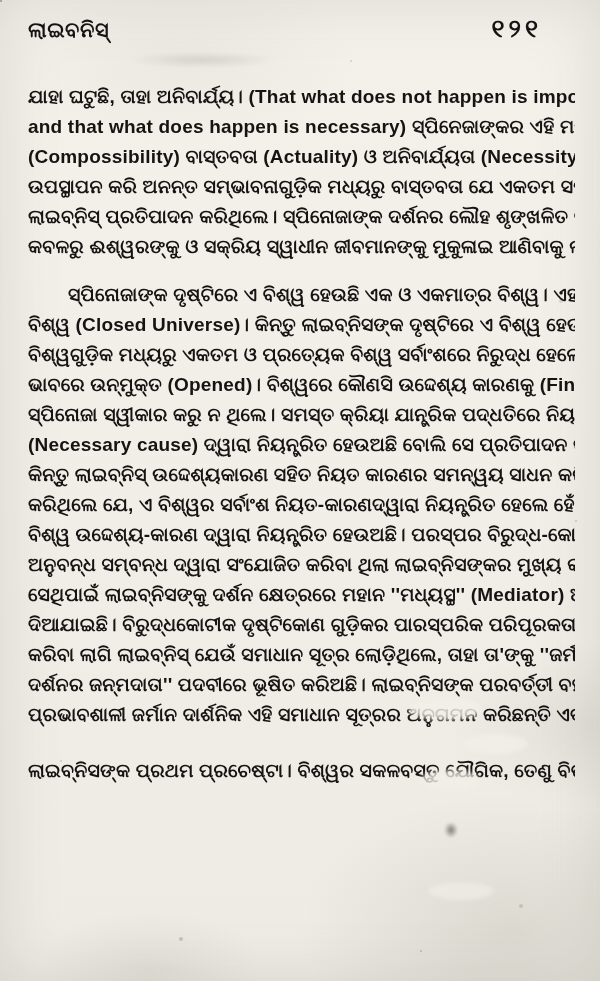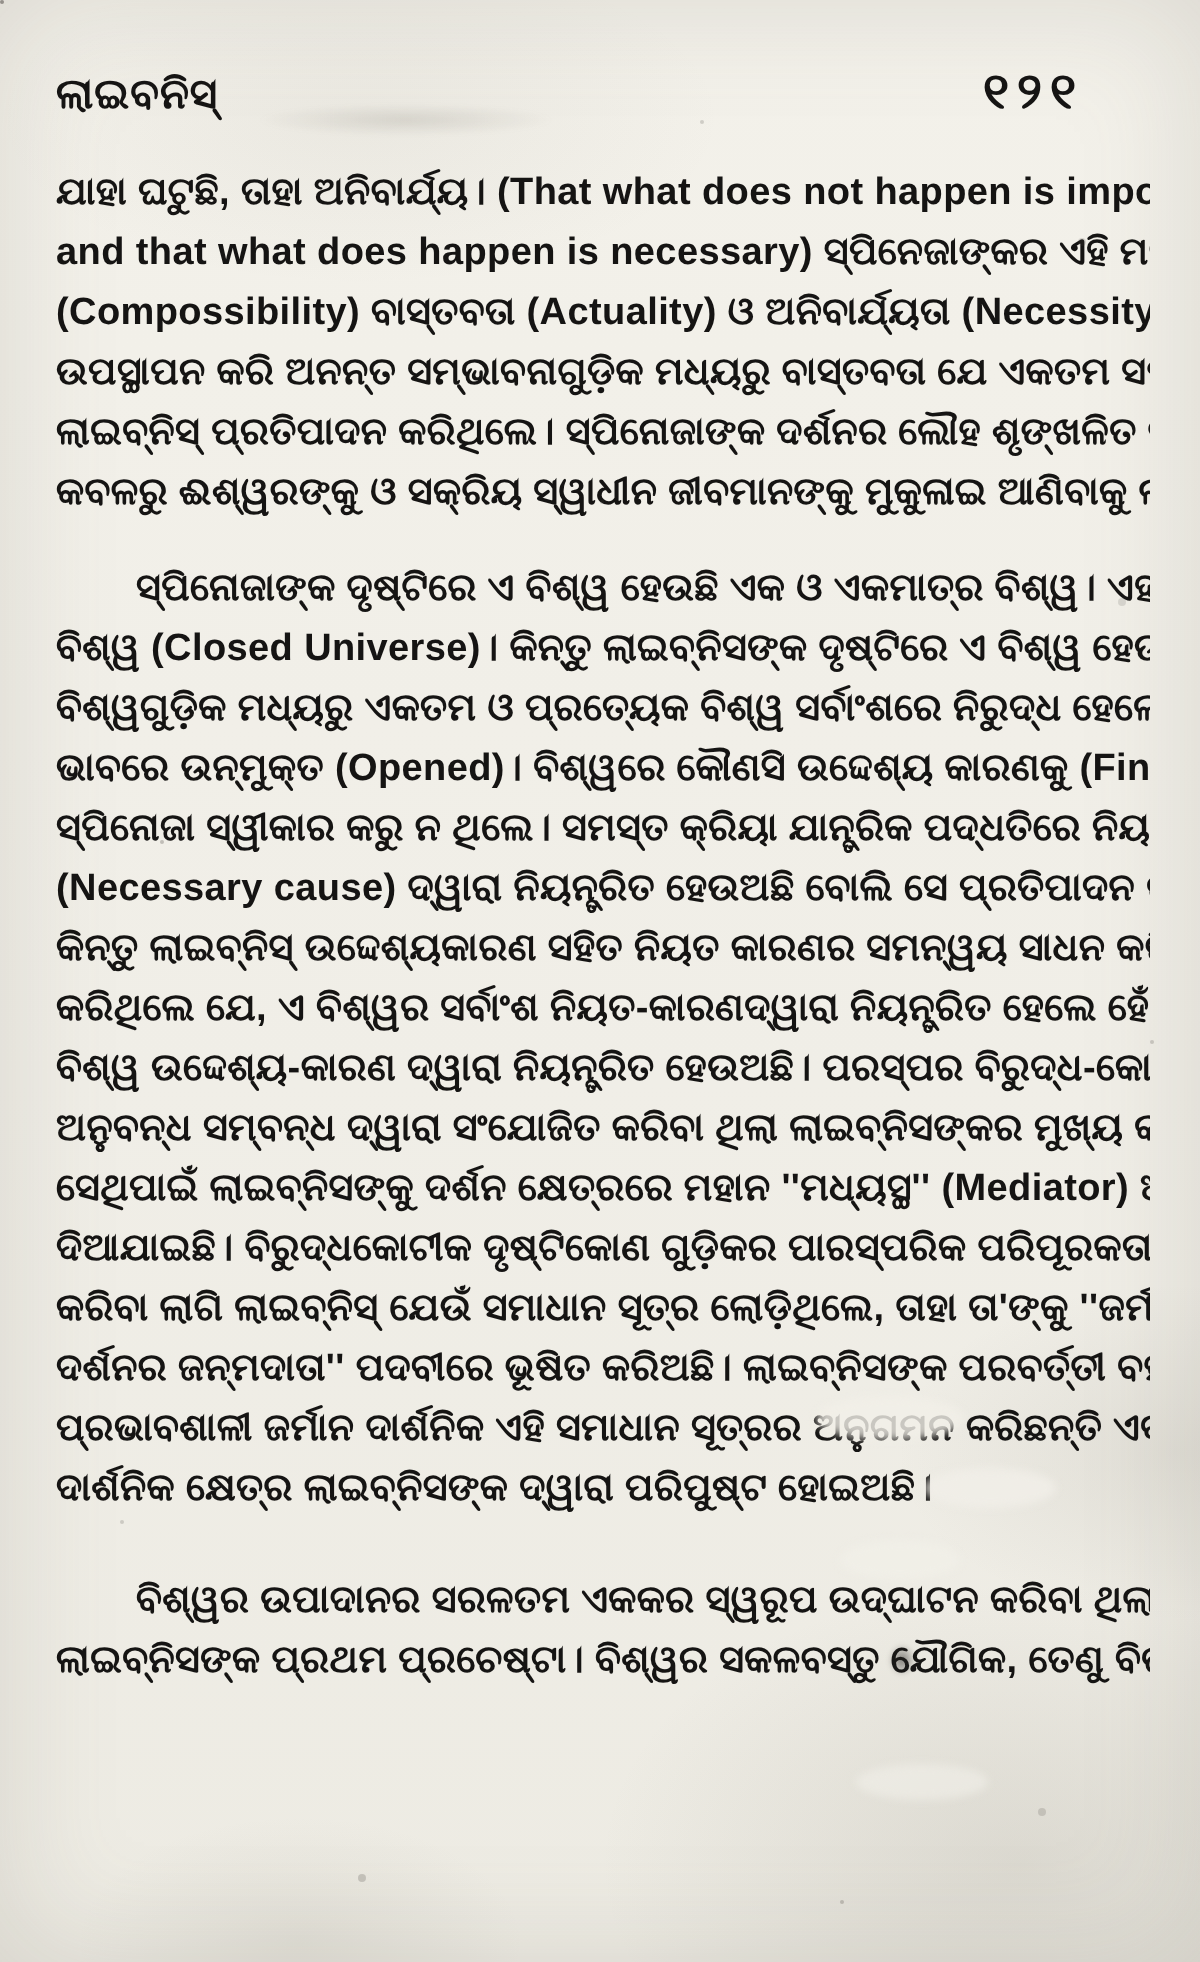--- a/index.html
+++ b/index.html
@@ -18,21 +18,21 @@
       radial-gradient(ellipse 200px 120px at 98% 74%, rgba(125,120,108,0.12), rgba(125,120,108,0) 70%),
       radial-gradient(ellipse 160px 90px at 25% 99%, rgba(125,120,108,0.10), rgba(125,120,108,0) 70%),
       radial-gradient(ellipse 260px 120px at 30% 6%, rgba(125,120,108,0.07), rgba(125,120,108,0) 70%),
       linear-gradient(180deg, #f3f1ea 0%, #f0eee7 55%, #edebe3 100%);
     box-shadow: inset 0 0 60px rgba(110,105,95,0.18);
     font-family: "Liberation Sans", "DejaVu Sans", sans-serif;
     color: #151413;
   }
   .header {
     position: absolute;
-    top: 32px;
+    top: 14px;
     left: 28px;
     right: 30px;
     display: flex;
     justify-content: space-between;
     align-items: baseline;
   }
   .running-title {
     font-size: 21px;
     font-weight: bold;
     letter-spacing: 0.5px;
@@ -142,24 +142,22 @@
         <div class="text-line">(Necessary cause) ଦ୍ୱାରା ନିୟନ୍ତ୍ରିତ ହେଉଅଛି ବୋଲି ସେ ପ୍ରତିପାଦନ କରି ଅଛନ୍ତି।</div>
         <div class="text-line">କିନ୍ତୁ ଲାଇବ୍ନିସ୍ ଉଦ୍ଦେଶ୍ୟକାରଣ ସହିତ ନିୟତ କାରଣର ସମନ୍ୱୟ ସାଧନ କରି ପ୍ରତିପାଦନ-</div>
         <div class="text-line">କରିଥିଲେ ଯେ, ଏ ବିଶ୍ୱର ସର୍ବାଂଶ ନିୟତ-କାରଣଦ୍ୱାରା ନିୟନ୍ତ୍ରିତ ହେଲେ ହେଁ ସମୁଦାୟ</div>
         <div class="text-line">ବିଶ୍ୱ ଉଦ୍ଦେଶ୍ୟ-କାରଣ ଦ୍ୱାରା ନିୟନ୍ତ୍ରିତ ହେଉଅଛି। ପରସ୍ପର ବିରୁଦ୍ଧ-କୋଟୀର ଚିନ୍ତାକୁ</div>
         <div class="text-line">ଅନୁବନ୍ଧ ସମ୍ବନ୍ଧ ଦ୍ୱାରା ସଂଯୋଜିତ କରିବା ଥିଲା ଲାଇବ୍ନିସଙ୍କର ମୁଖ୍ୟ କର୍ମଯୋଜନା।</div>
         <div class="text-line">ସେଥିପାଇଁ ଲାଇବ୍ନିସଙ୍କୁ ଦର୍ଶନ କ୍ଷେତ୍ରରେ ମହାନ ''ମଧ୍ୟସ୍ଥ'' (Mediator) ଆଖ୍ୟା</div>
         <div class="text-line">ଦିଆଯାଇଛି। ବିରୁଦ୍ଧକୋଟୀକ ଦୃଷ୍ଟିକୋଣ ଗୁଡ଼ିକର ପାରସ୍ପରିକ ପରିପୂରକତା ପ୍ରତିପାଦନ</div>
         <div class="text-line">କରିବା ଲାଗି ଲାଇବ୍ନିସ୍ ଯେଉଁ ସମାଧାନ ସୂତ୍ର ଲୋଡ଼ିଥିଲେ, ତାହା ତା'ଙ୍କୁ ''ଜର୍ମାନ</div>
         <div class="text-line">ଦର୍ଶନର ଜନ୍ମଦାତା'' ପଦବୀରେ ଭୂଷିତ କରିଅଛି। ଲାଇବ୍ନିସଙ୍କ ପରବର୍ତ୍ତୀ ବହୁ</div>
         <div class="text-line">ପ୍ରଭାବଶାଳୀ ଜର୍ମାନ ଦାର୍ଶନିକ ଏହି ସମାଧାନ ସୂତ୍ରର ଅନୁଗମନ କରିଛନ୍ତି ଏବଂ ଜର୍ମାନ</div>
-        <div class="text-line no-justify">ଦାର୍ଶନିକ କ୍ଷେତ୍ର ଲାଇବ୍ନିସଙ୍କ ଦ୍ୱାରା ପରିପୁଷ୍ଟ ହୋଇଅଛି।</div>
       </div>
       <div class="paragraph gap-2">
-        <div class="text-line indent">ବିଶ୍ୱର ଉପାଦାନର ସରଳତମ ଏକକର ସ୍ୱରୂପ ଉଦ୍‌ଘାଟନ କରିବା ଥିଲା</div>
         <div class="text-line">ଲାଇବ୍ନିସଙ୍କ ପ୍ରଥମ ପ୍ରଚେଷ୍ଟା। ବିଶ୍ୱର ସକଳବସ୍ତୁ ଯୌଗିକ, ତେଣୁ ବିଭାଜ୍ୟ। ଯୌଗିକ</div>
       </div>
     </div>
 
   <div class="artifact streak-header"></div>
   <div class="artifact fade-patch-a"></div>
   <div class="artifact fade-patch-b"></div>
   <div class="artifact fade-patch-c"></div>
   <div class="artifact fade-patch-d"></div>
   <div class="artifact ink-blot"></div>

